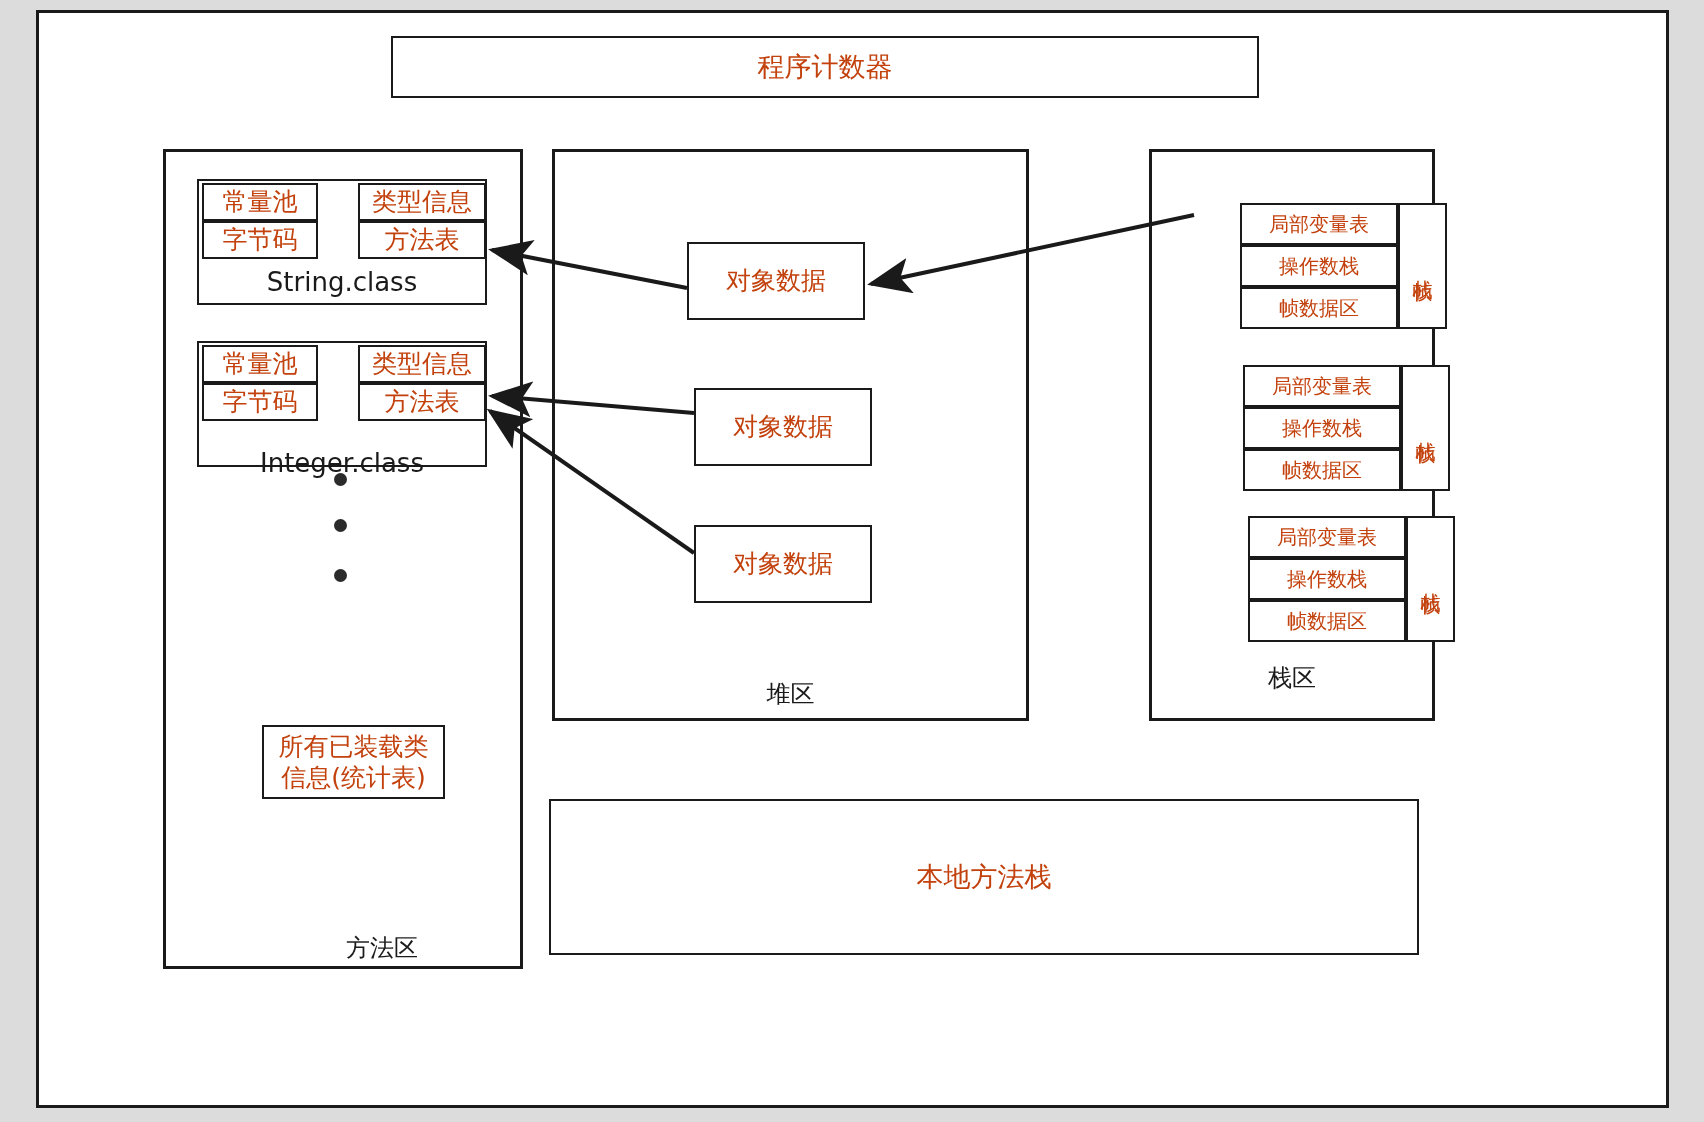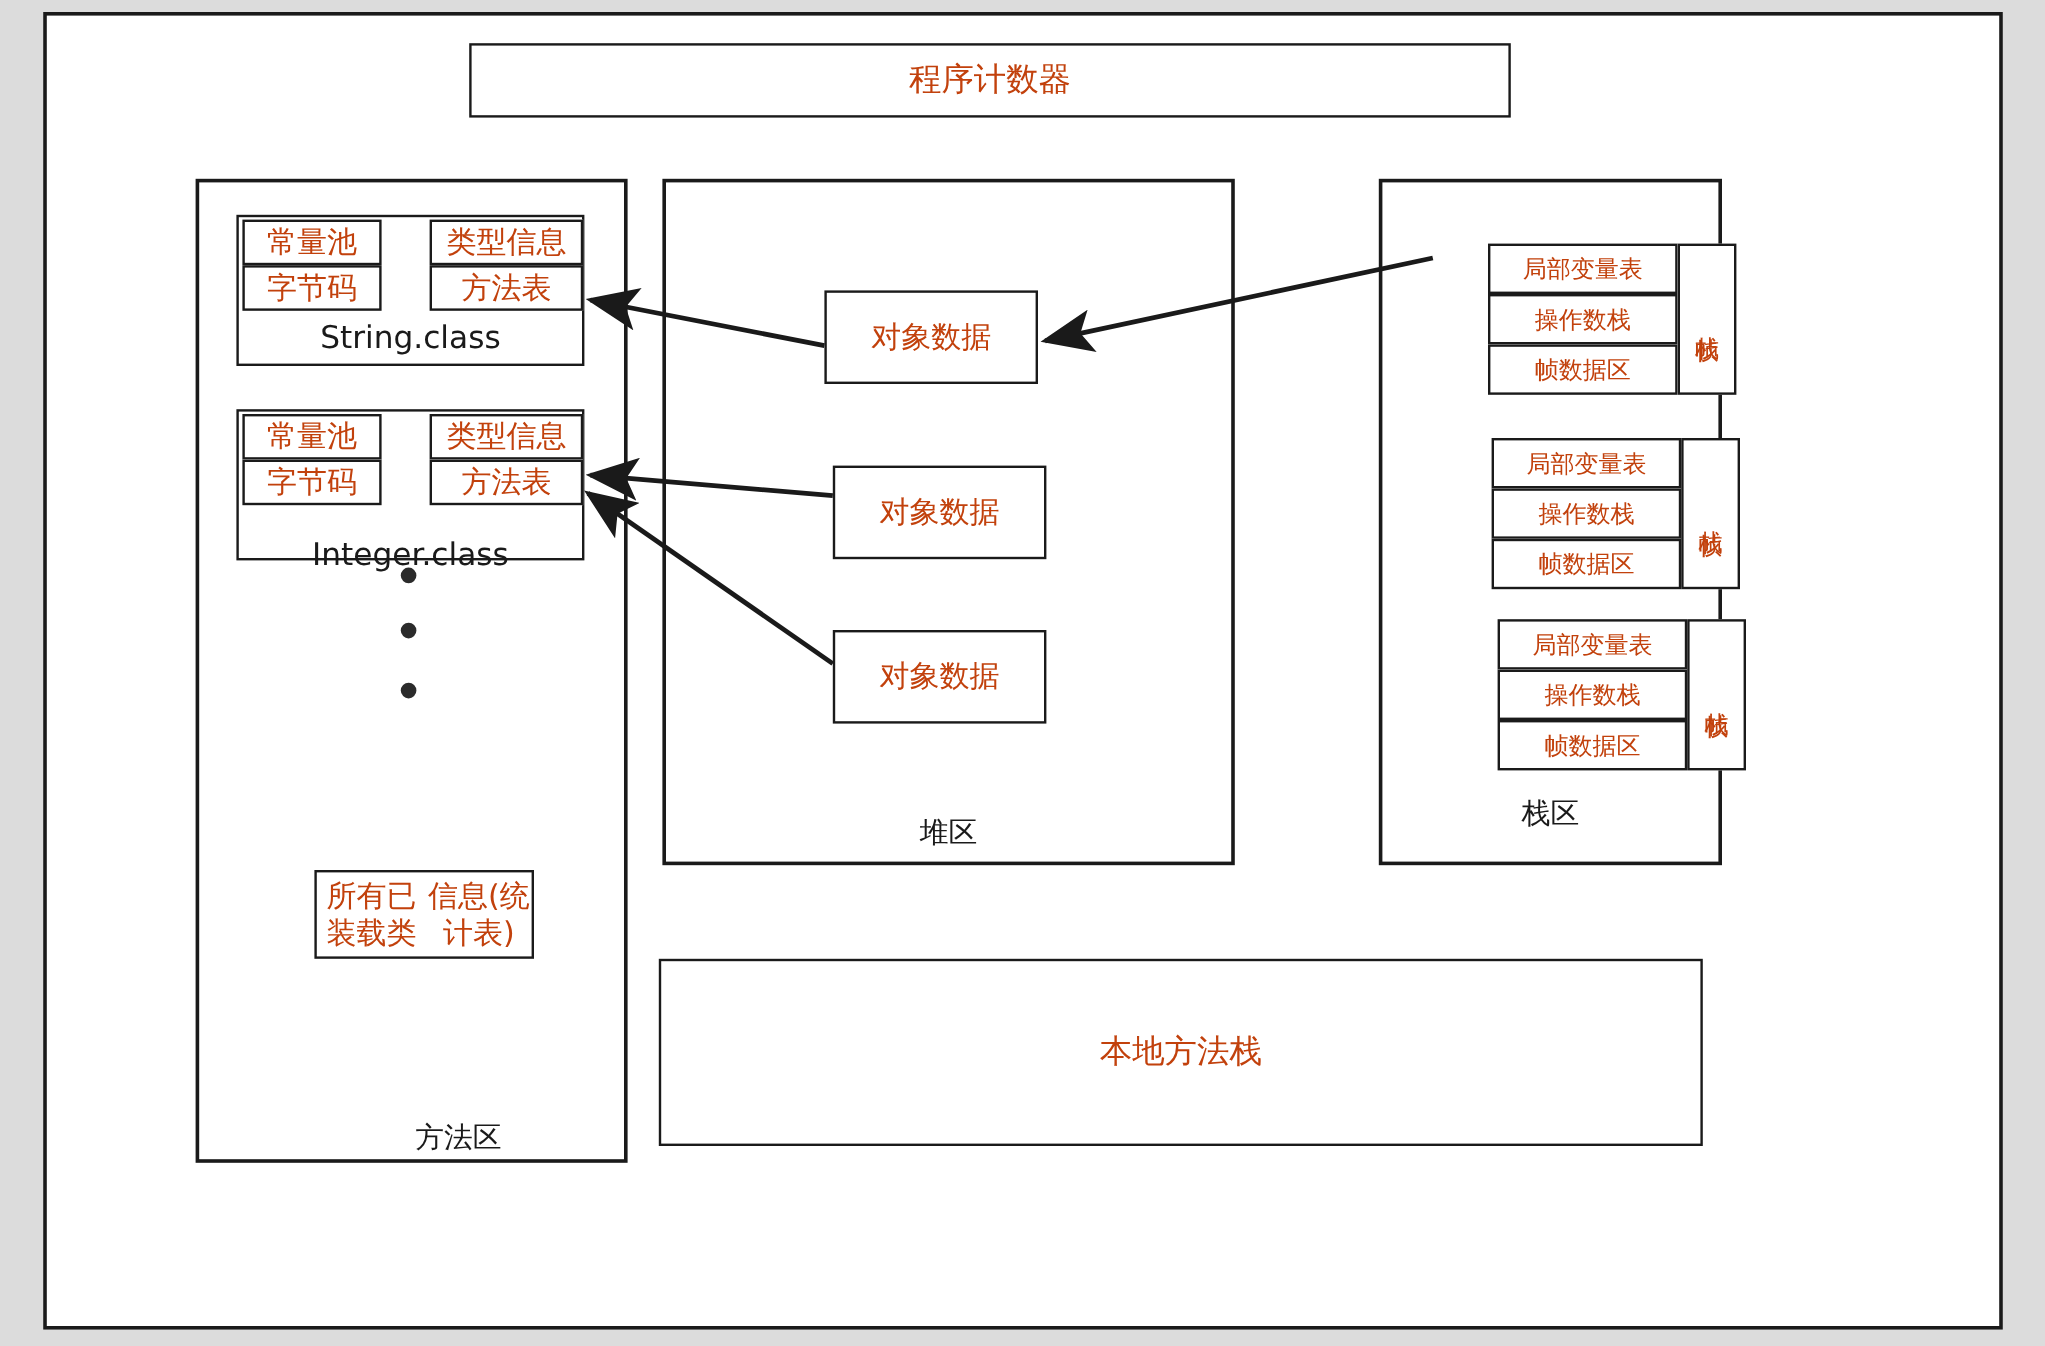--- a/index.html
+++ b/index.html
@@ -128,21 +128,21 @@
       <span>方法表</span>
     </div>
     <div class="plain f26" style="left:158px; top:412px; width:290px; height:38px;margin-top:19px;">
       <span>Integer.class</span>
     </div>
 
     <div class="dot" style="left:295px; top:460px;"></div>
     <div class="dot" style="left:295px; top:506px;"></div>
     <div class="dot" style="left:295px; top:556px;"></div>
 
-    <div class="box f25" style="left:223px; top:712px; width:183px; height:74px; flex-direction:row;">
+    <div class="box f25" style="left:223px; top:712px; width:183px; height:74px; flex-direction:column;">
       <span>所有已装载类</span>
       <span>信息(统计表)</span>
     </div>
 
     <div class="box region" style="left:513px; top:136px; width:477px; height:572px;"></div>
     <div class="plain region-label" style="left:513px; top:658px; width:477px; height:46px;">
       <span>堆区</span>
     </div>
 
     <div class="box f25" style="left:648px; top:229px; width:178px; height:78px;">

